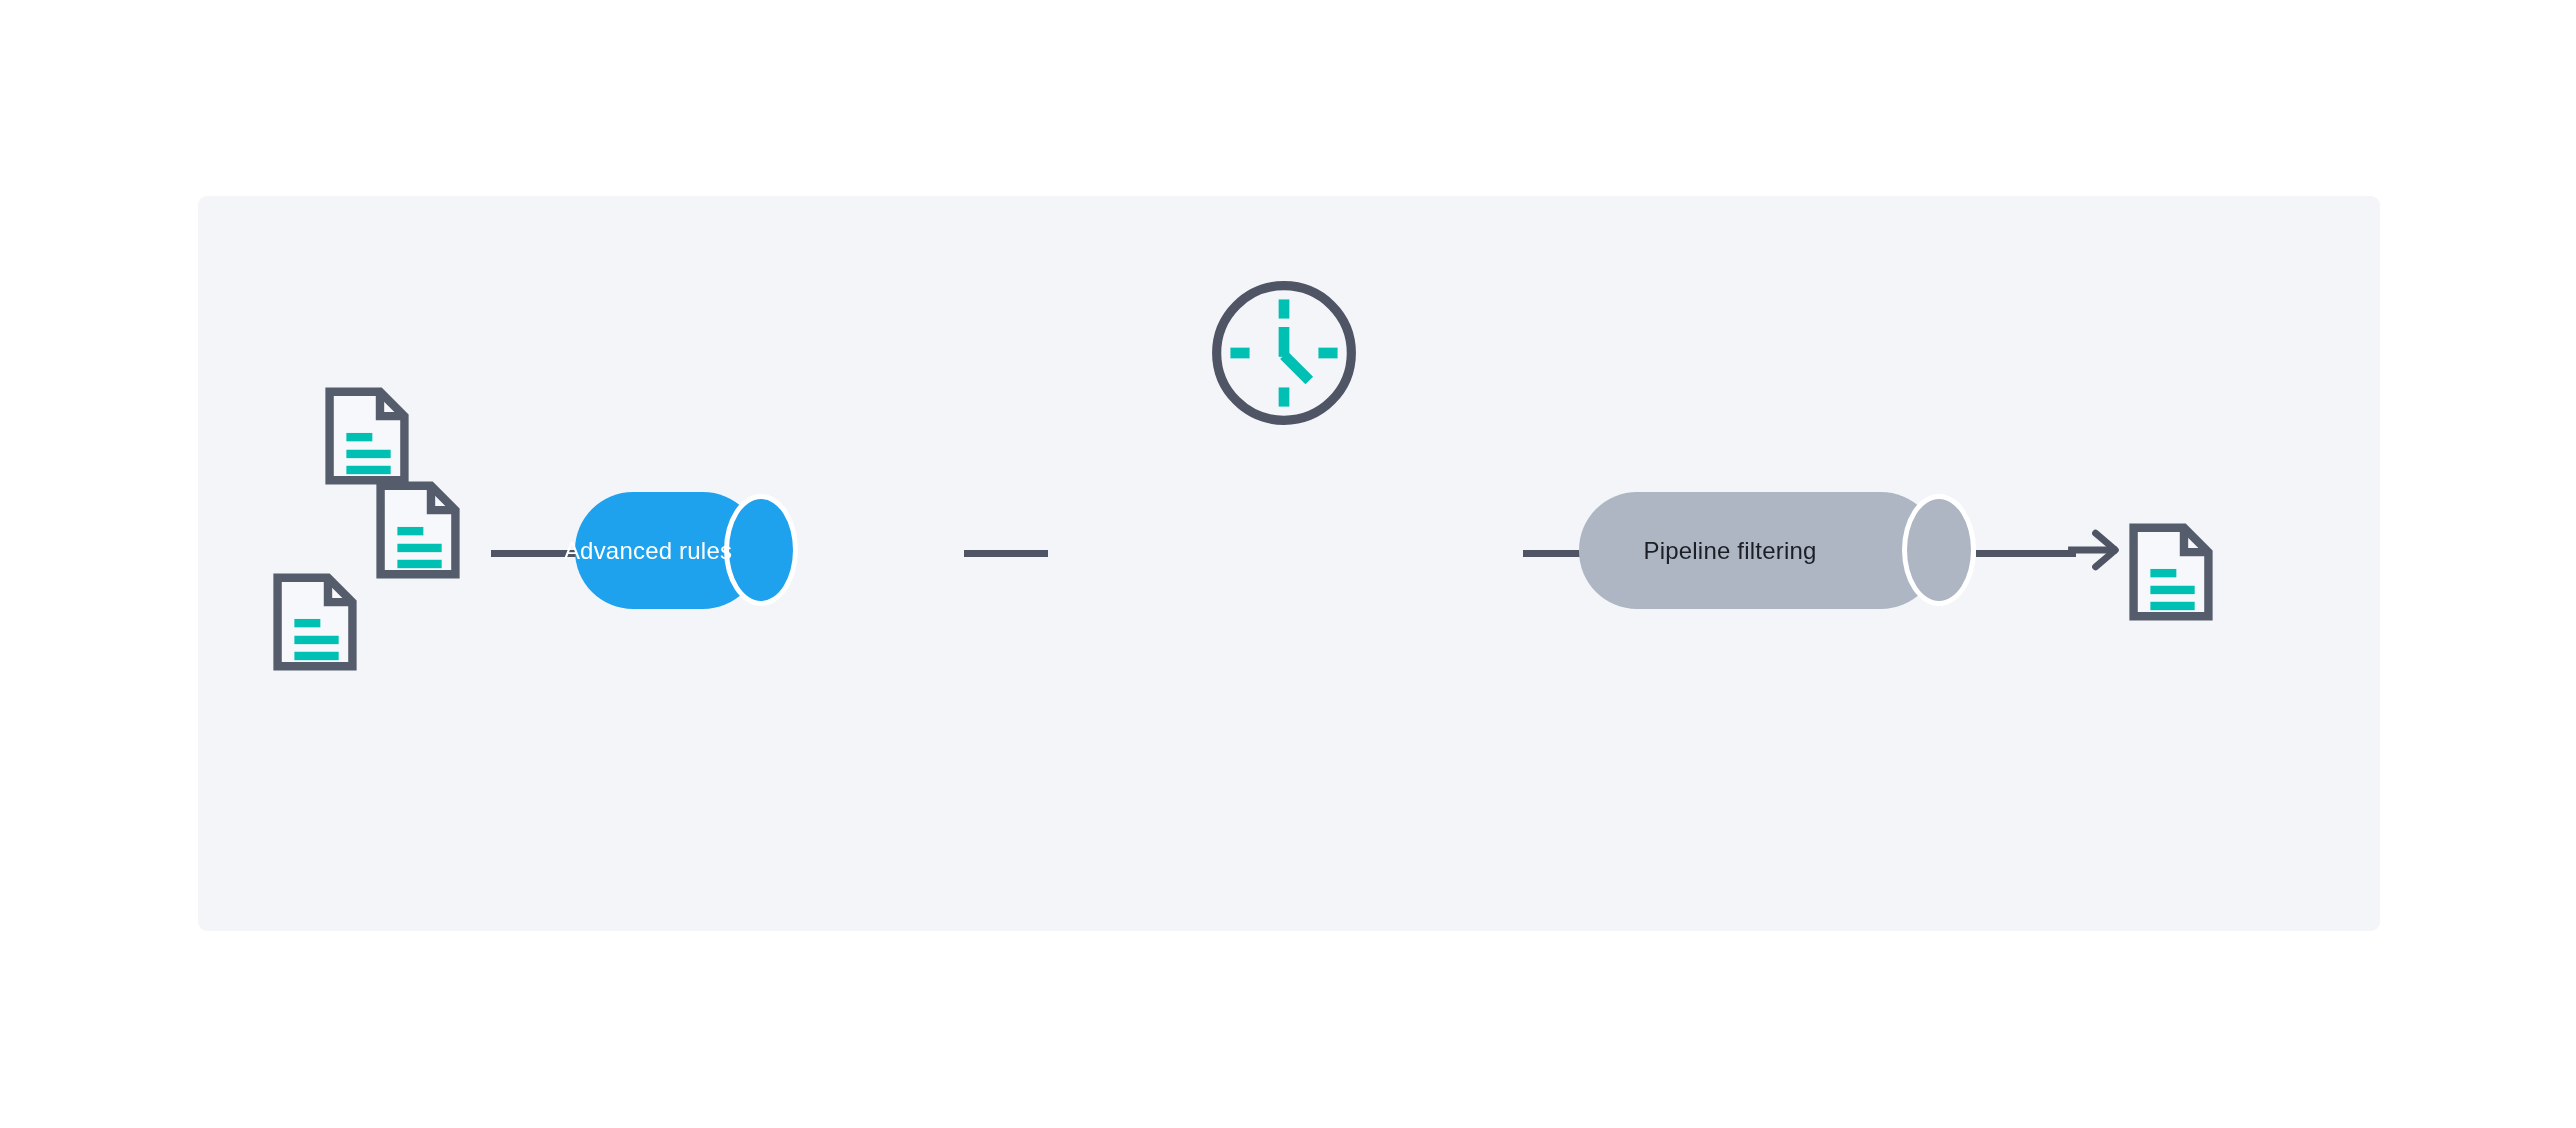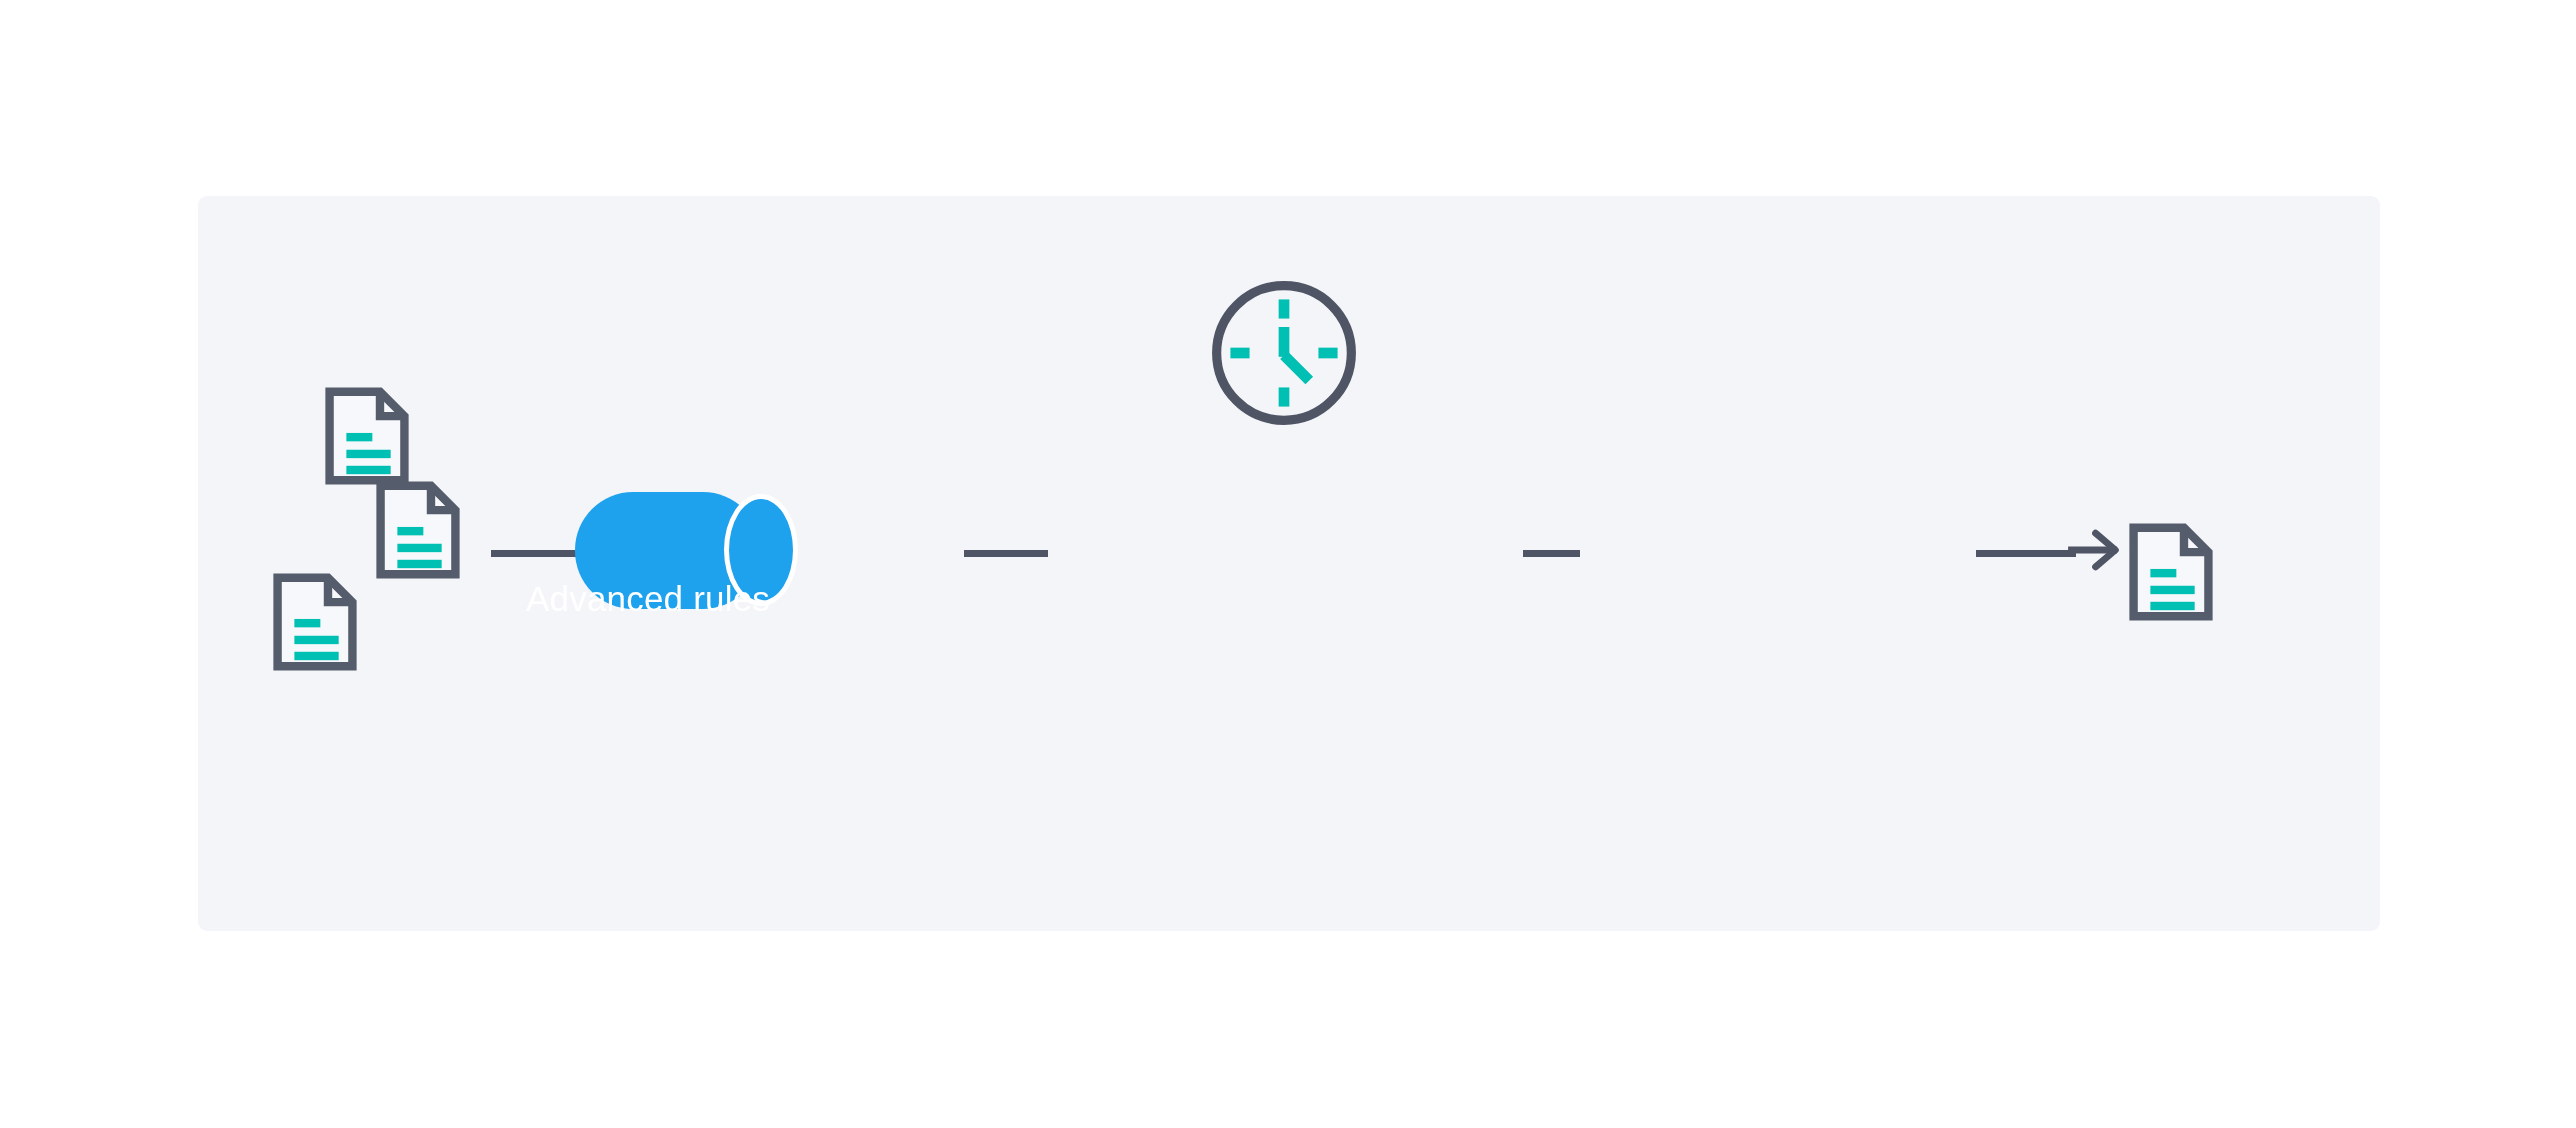--- a/index.html
+++ b/index.html
@@ -54,25 +54,24 @@
   }
   .pipe .pipe-label {
     position: absolute;
     top: 0;
     left: 0;
     right: 40px;
     height: 117px;
     display: flex;
     align-items: center;
     justify-content: center;
-    font-size: 35px;
+    font-size: 24px;
     letter-spacing: 0.2px;
     white-space: nowrap;
     z-index: 3;
-    margin-top: 48px;
   }
 
   
   .connector {
     position: absolute;
     height: 7px;
     background: #4f5565;
   }
 
   svg { display: block; overflow: visible; }
@@ -139,20 +138,25 @@
 
   <div class="connector" style="left:1976px; top:550px; width:100px;"></div>
 
   <div class="pipe" style="left:575px; top:492px; width:186px;">
     <div class="body" style="background:#1fa2ee;"></div>
     <div class="cap" style="background:#1fa2ee;"></div>
     <div class="pipe-label" style="color:#ffffff;">Advanced rules</div>
   </div>
 
 
+  <div class="pipe" style="left:1579px; top:492px; width:360px;">
+    <div class="body" style="background:#aeb6c4;"></div>
+    <div class="cap" style="background:#aeb6c4;"></div>
+    <div class="pipe-label" style="color:#1c1f26; right:58px;">Pipeline filtering</div>
+  </div>
 
   <div class="abs" style="left:2062px; top:527px; width:61px; height:46px;">
     <svg width="61" height="46" viewBox="0 0 80 60">
       <path d="M8 30 H72" fill="none" stroke="#4f5565" stroke-width="9" stroke-linecap="butt"></path>
       <path d="M44 8 L70 30 L44 52" fill="none" stroke="#4f5565" stroke-width="9" stroke-linecap="round" stroke-linejoin="round"></path>
     </svg>
   </div>
 
   <div class="abs" style="left:2129px; top:523px; width:84px; height:98px;">
     <svg width="84" height="98" viewBox="0 0 110 128">

